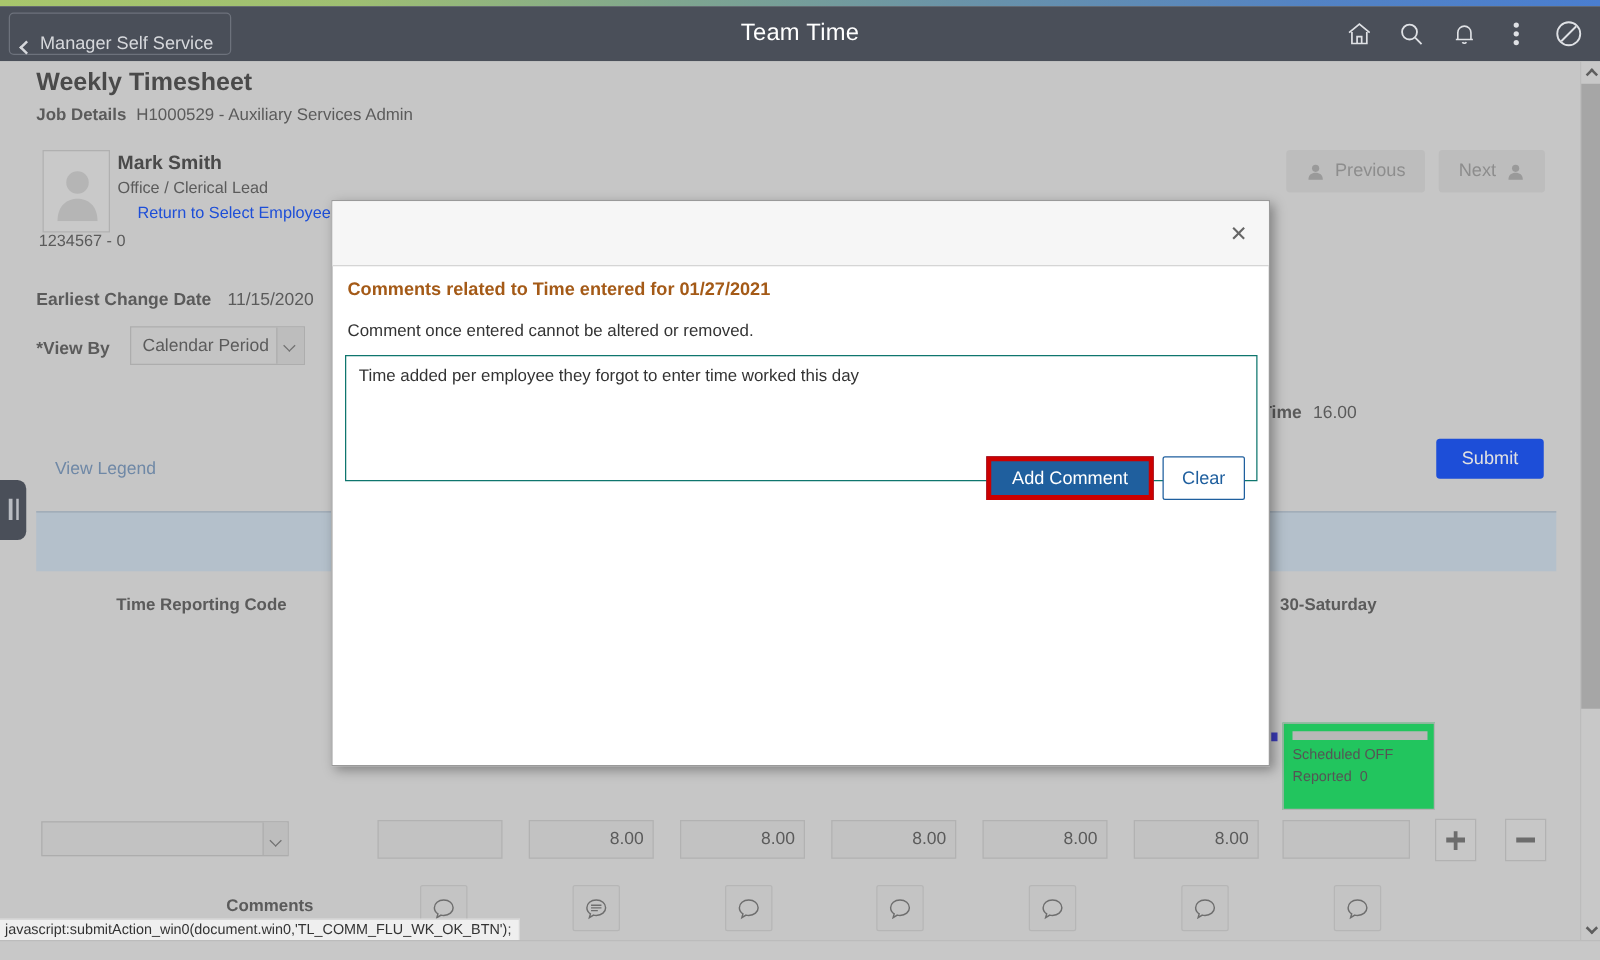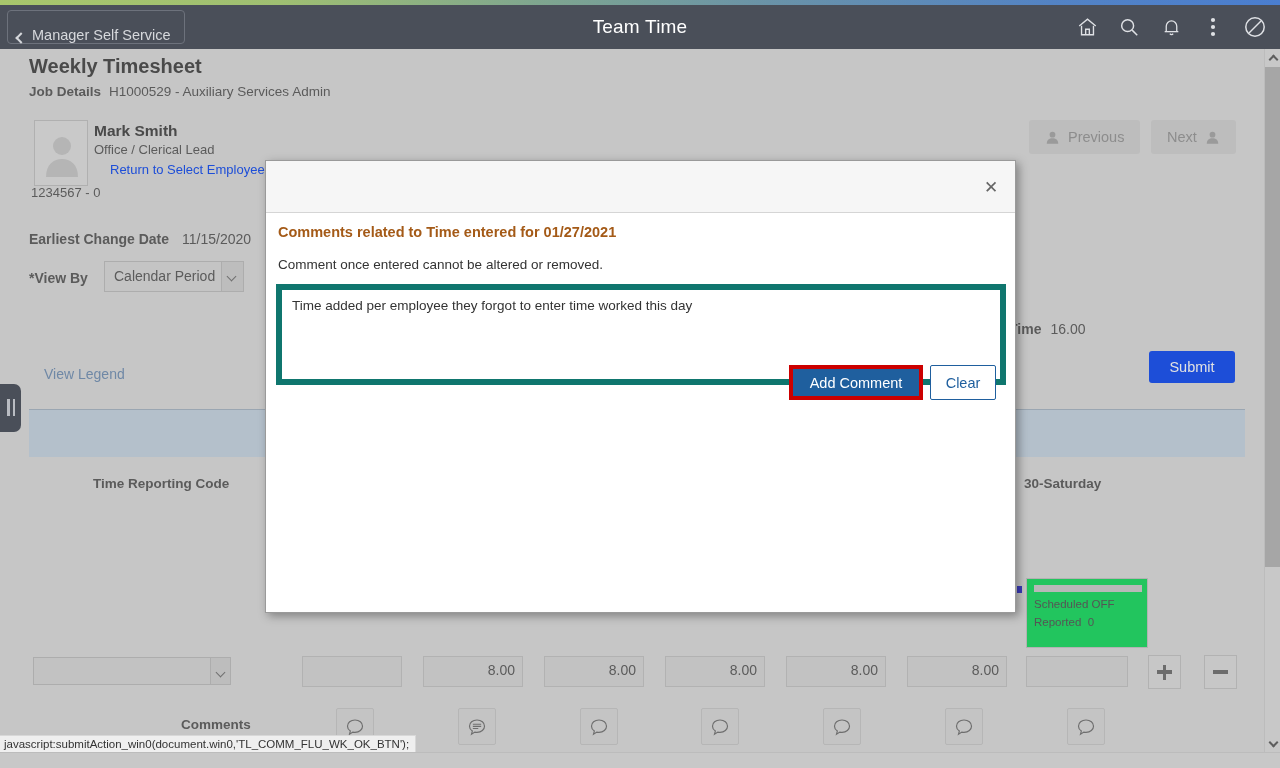--- a/index.html
+++ b/index.html
@@ -179,21 +179,21 @@
     position: absolute; right: 10px; top: 13px; width: 28px; height: 26px;
     display:flex;align-items:center;justify-content:center;
     font-size: 17px; color: #666; cursor: pointer; background:none;border:none;
   }
   .modal-warn {
     position: absolute; left: 12px; top: 63px; font-size: 14.5px; font-weight: bold; color: #a45a17;
   }
   .modal-sub { position: absolute; left: 12px; top: 96px; font-size: 13.5px; color: #333; }
   .cmt-textarea {
     position: absolute; left: 10px; top: 123px; width: 730px; height: 101px;
-    border: 6px solid #0f766e; background: #fff;
+    border: 1px solid #0f766e; background: #fff;
     font-family: "Liberation Sans", sans-serif; font-size: 13.5px; color: #333;
     padding: 8px 10px; resize: none; outline: none;
   }
   .resize-grip { position: absolute; left: 722px; top: 210px; width: 10px; height: 10px; }
   .resize-grip i { position:absolute; width:2px;height:2px;background:#aaa; }
   .btn-add-comment {
     position: absolute; left: 523px; top: 204px; width: 134px; height: 35px;
     background: #1f5f9e; border: none; color: #fff; font-size: 14.5px;
     cursor: pointer; outline: 4px solid #cc0000; outline-offset: -4px;
   }

